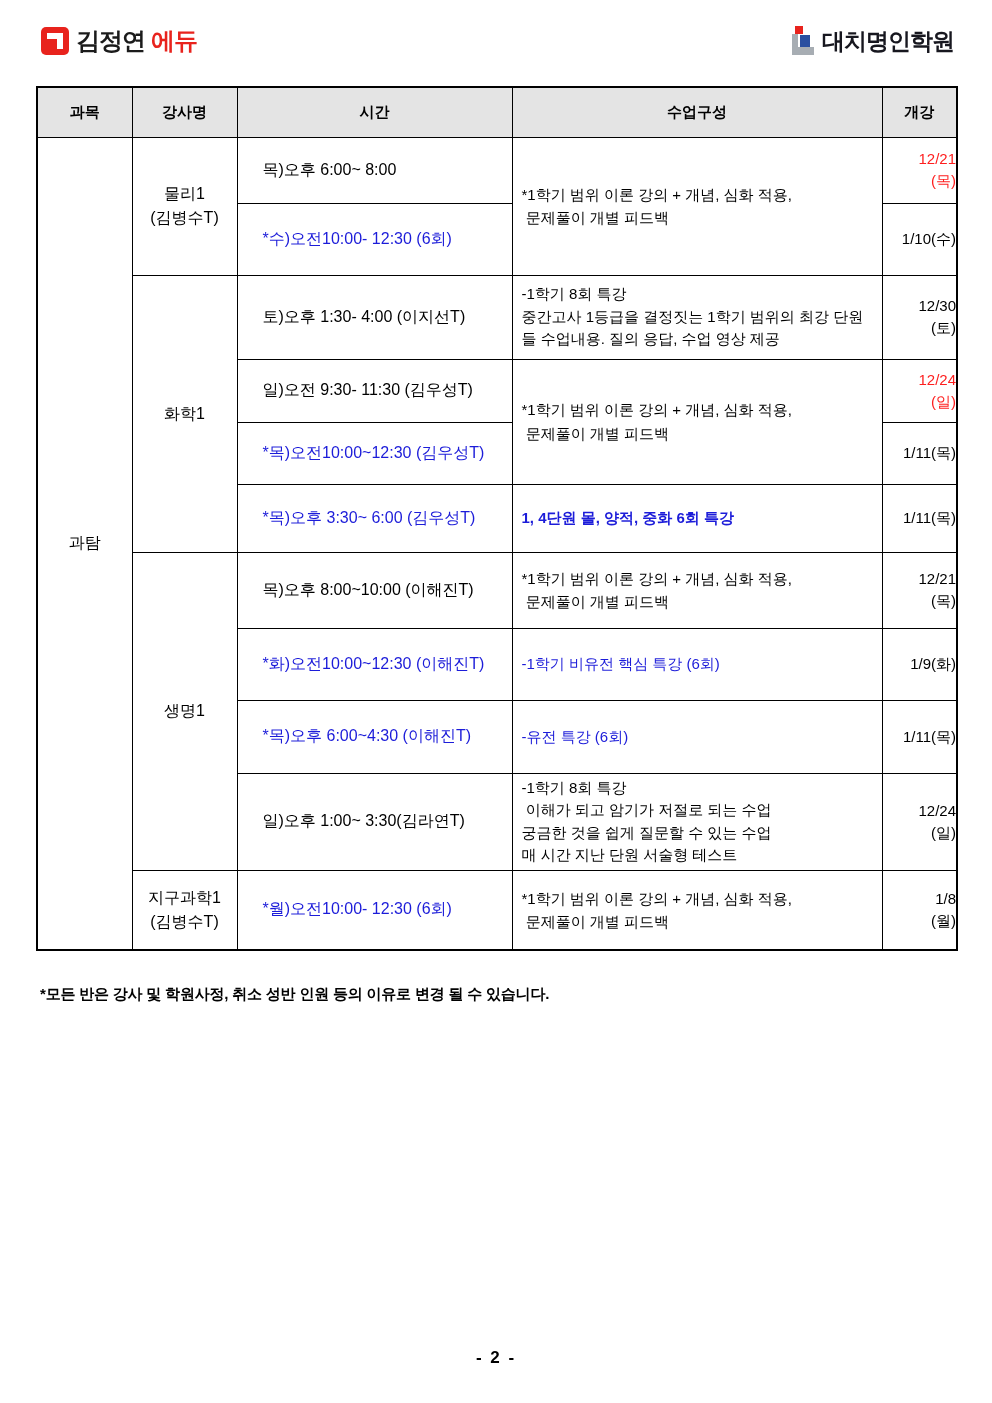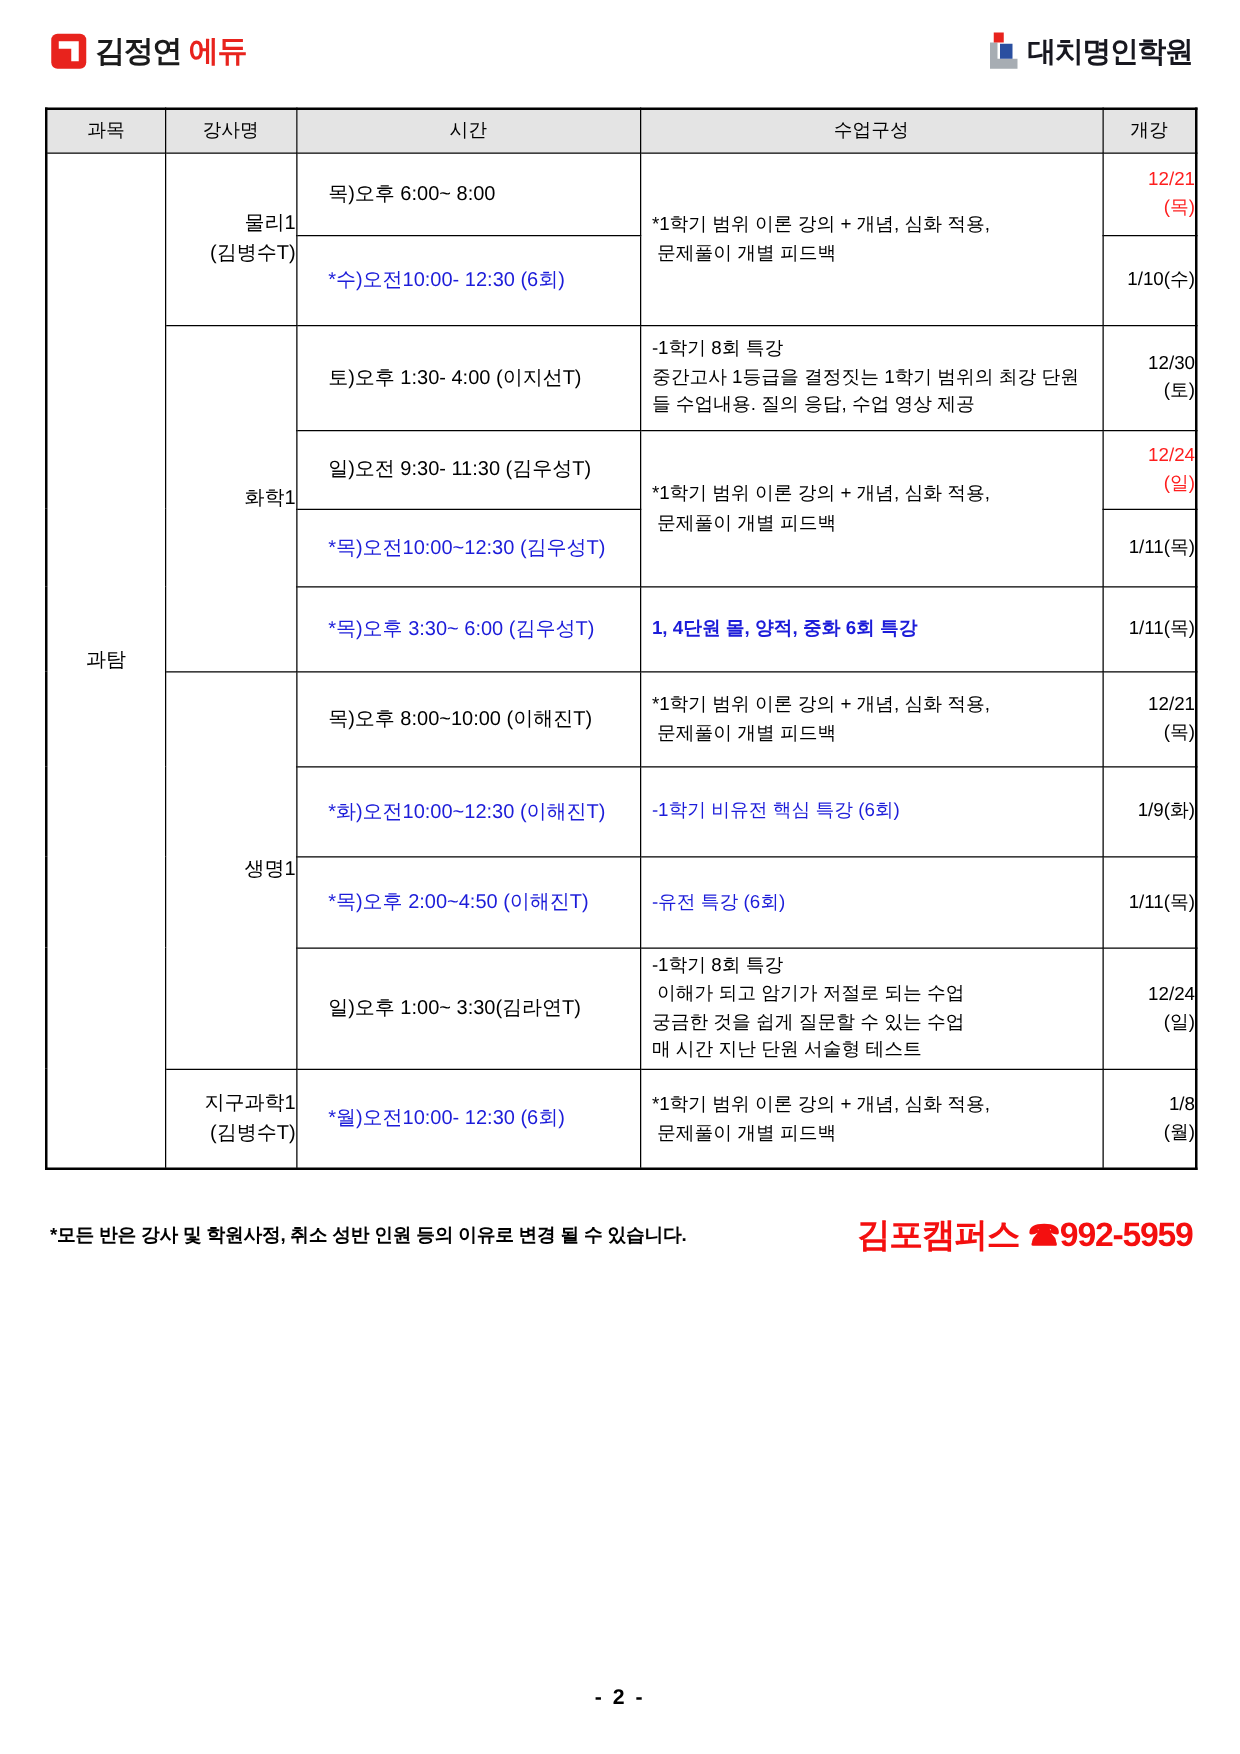--- a/index.html
+++ b/index.html
@@ -9,23 +9,23 @@
   
   .brand-row { display:flex; justify-content:space-between; align-items:center; padding:20px 38px 0 40px; height:62px; }
   .brand { display:flex; align-items:center; gap:6px; }
   .brand-black { font-size:24px; font-weight:800; color:#1b1b1b; letter-spacing:-1px; }
   .brand-red { font-size:24px; font-weight:800; color:var(--logo-red,#e8231d); letter-spacing:-1px; }
   .brand-navy { font-size:23px; font-weight:800; color:var(--brand-text,#17171f); letter-spacing:-1px; }
 
   
   table.schedule { border-collapse:collapse; table-layout:fixed; width:920px; margin:24px 0 0 36px; border:2px solid #000; }
   .schedule th, .schedule td { border:1px solid #000; overflow:hidden; }
-  .schedule th { background:var(--header-bg,#e4e4e4); font-weight:400; font-size:15px; height:35px; }
+  .schedule th { background:var(--header-bg,#e4e4e4); font-weight:700; font-size:15px; height:50px; }
   .c-subject { text-align:center; font-size:16px; }
-  .c-teacher { text-align:right; font-size:16px; line-height:1.5; }
+  .c-teacher { text-align:center; font-size:16px; line-height:1.5; }
   .c-time { text-align:left; padding-left:25px; font-size:16px; }
   .c-comp { text-align:left; padding:4px 6px 4px 9px; font-size:15px; line-height:1.55; }
   .c-comp.tight { line-height:1.5; padding-top:3px; padding-bottom:3px; }
   .c-start { text-align:right; font-size:15px; line-height:1.45; }
   .blue { color:var(--accent-blue,#1c1cd9); }
   .red { color:var(--accent-red,#fe1e1e); }
   .bold { font-weight:700; }
   .line { white-space:pre-wrap; }
 
   
@@ -148,21 +148,21 @@
       </td>
     </tr>
 
     <tr style="height:72px">
       <td class="c-time blue"><span class="line">*화)오전10:00~12:30 (이해진T)</span></td>
       <td class="c-comp blue"><span class="line">-1학기 비유전 핵심 특강 (6회)</span></td>
       <td class="c-start"><span class="line">1/9(화)</span></td>
     </tr>
 
     <tr style="height:73px">
-      <td class="c-time blue"><span class="line">*목)오후 2:00~4:50 (이해진T)</span></td>
+      <td class="c-time blue"><span class="line">*목)오후 6:00~4:30 (이해진T)</span></td>
       <td class="c-comp blue"><span class="line">-유전 특강 (6회)</span></td>
       <td class="c-start"><span class="line">1/11(목)</span></td>
     </tr>
 
     <tr style="height:92px">
       <td class="c-time"><span class="line">일)오후 1:00~ 3:30(김라연T)</span></td>
       <td class="c-comp tight">
         <div class="line">-1학기 8회 특강</div>
         <div class="line"> 이해가 되고 암기가 저절로 되는 수업</div>
         <div class="line">궁금한 것을 쉽게 질문할 수 있는 수업</div>
@@ -187,18 +187,17 @@
       <td class="c-start">
         <div class="line">1/8</div>
         <div class="line">(월)</div>
       </td>
     </tr>
   </tbody>
     </table>
 
   <div class="note-row">
     <div class="note">*모든 반은 강사 및 학원사정, 취소 성반 인원 등의 이유로 변경 될 수 있습니다.</div>
-    <div class="campus">김포캠퍼스 ☎992-5959</div>
   </div>
 
   <div class="pagenum">- 2 -</div>
 
 </div>
 
 </body></html>

